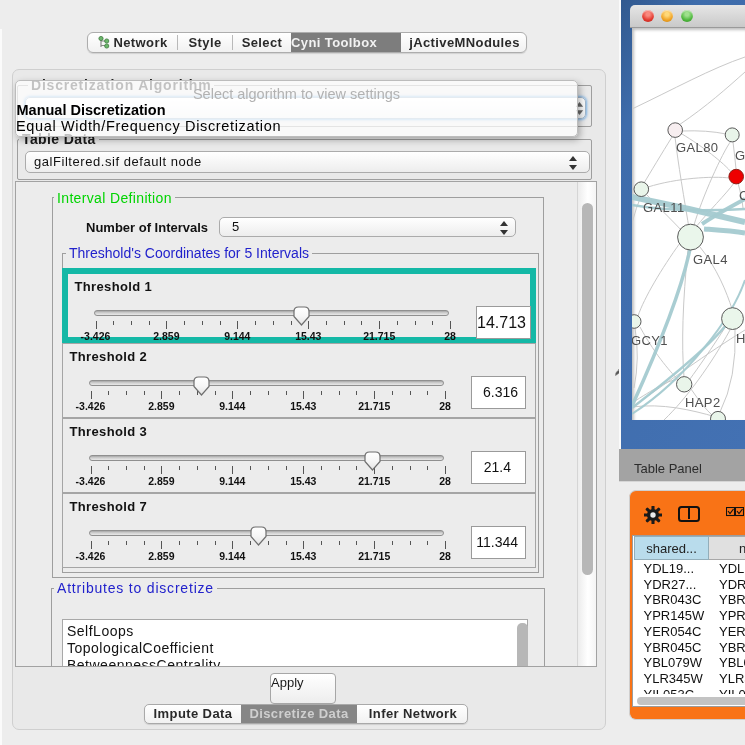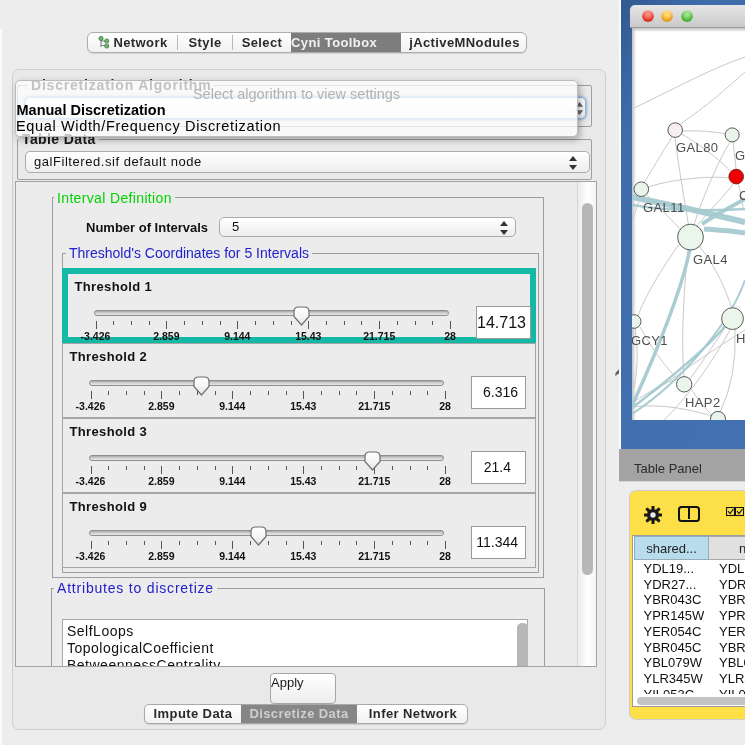--- a/index.html
+++ b/index.html
@@ -192,21 +192,21 @@
               <stop offset="0" stop-color="#ffffff"></stop>
               <stop offset="0.5" stop-color="#f6f6f6"></stop>
               <stop offset="1" stop-color="#e4e4e4"></stop>
             </linearGradient>
           </defs>
           <path d="M1,5.5 Q1,1 5.5,1 L11.5,1 Q16,1 16,5.5 L16,10.5 L8.5,19 L1,10.5 Z" fill="url(#tg2)" stroke="#6e6e6e" stroke-width="1.2"></path>
         </svg>
       <div class="abs" style="left:408.5px;top:31.5px;width:55px;height:33px;background:#fff;border:1px solid #9a9a9a;font-size:14px;color:#111;text-align:right;line-height:31px;padding-right:14px;">21.4</div>
     </div>
     <div class="abs" style="left:45.5px;top:311.1px;width:474px;height:75px;border:1px solid #a5a5a5;">
-      <div class="abs" style="left:7px;top:5px;font-size:13px;letter-spacing:0.35px;font-weight:bold;color:#111;">Threshold 9</div>
+      <div class="abs" style="left:7px;top:5px;font-size:13px;letter-spacing:0.35px;font-weight:bold;color:#111;">Threshold 7</div>
       <div class="abs" style="left:26.5px;top:36px;width:355px;height:5.5px;background:linear-gradient(#a6a6a6,#cfcfcf 45%,#e8e8e8);border:1px solid #8f8f8f;border-radius:3px;"></div>
       <div class="abs" style="left:28.0px;top:47px;width:1px;height:8px;background:#555;"></div>
         <div class="abs" style="left:45.7px;top:47px;width:1px;height:4px;background:#555;"></div>
         <div class="abs" style="left:63.5px;top:47px;width:1px;height:4px;background:#555;"></div>
         <div class="abs" style="left:81.2px;top:47px;width:1px;height:4px;background:#555;"></div>
         <div class="abs" style="left:98.9px;top:47px;width:1px;height:8px;background:#555;"></div>
         <div class="abs" style="left:116.7px;top:47px;width:1px;height:4px;background:#555;"></div>
         <div class="abs" style="left:134.4px;top:47px;width:1px;height:4px;background:#555;"></div>
         <div class="abs" style="left:152.1px;top:47px;width:1px;height:4px;background:#555;"></div>
         <div class="abs" style="left:169.8px;top:47px;width:1px;height:8px;background:#555;"></div>
@@ -337,21 +337,21 @@
       <text x="104" y="315">HIS4</text>
       <text x="53" y="379">HAP2</text>
     </g>
   </svg>
 
   <div class="abs" style="left:0;top:449px;width:126px;height:33px;background:#a3a3a3;border-bottom:1px solid #d6d6d6;">
     <div class="abs" style="left:15px;top:12px;font-size:13px;color:#2c2c2c;">Table Panel</div>
   </div>
   <div class="abs" style="left:0;top:482px;width:126px;height:263px;background:#ededed;"></div>
 
-  <div class="abs" style="left:10px;top:490px;width:116px;height:230px;background:#fde047;border:1px solid #cfcfcf;border-radius:7px 0 0 7px;border-right:none;">
+  <div class="abs" style="left:10px;top:490px;width:116px;height:230px;background:#f97316;border:1px solid #cfcfcf;border-radius:7px 0 0 7px;border-right:none;">
 
     <svg class="abs" style="left:14px;top:15px;" width="18" height="18" viewBox="0 0 18 18">
       <g fill="#1a1a1a">
       <circle cx="9" cy="9" r="6.1"></circle>
       <rect x="7.45" y="-0.5" width="3.1" height="5" rx="1.2" transform="rotate(0 9 9)"></rect>
 <rect x="7.45" y="-0.5" width="3.1" height="5" rx="1.2" transform="rotate(45 9 9)"></rect>
 <rect x="7.45" y="-0.5" width="3.1" height="5" rx="1.2" transform="rotate(90 9 9)"></rect>
 <rect x="7.45" y="-0.5" width="3.1" height="5" rx="1.2" transform="rotate(135 9 9)"></rect>
 <rect x="7.45" y="-0.5" width="3.1" height="5" rx="1.2" transform="rotate(180 9 9)"></rect>
 <rect x="7.45" y="-0.5" width="3.1" height="5" rx="1.2" transform="rotate(225 9 9)"></rect>

